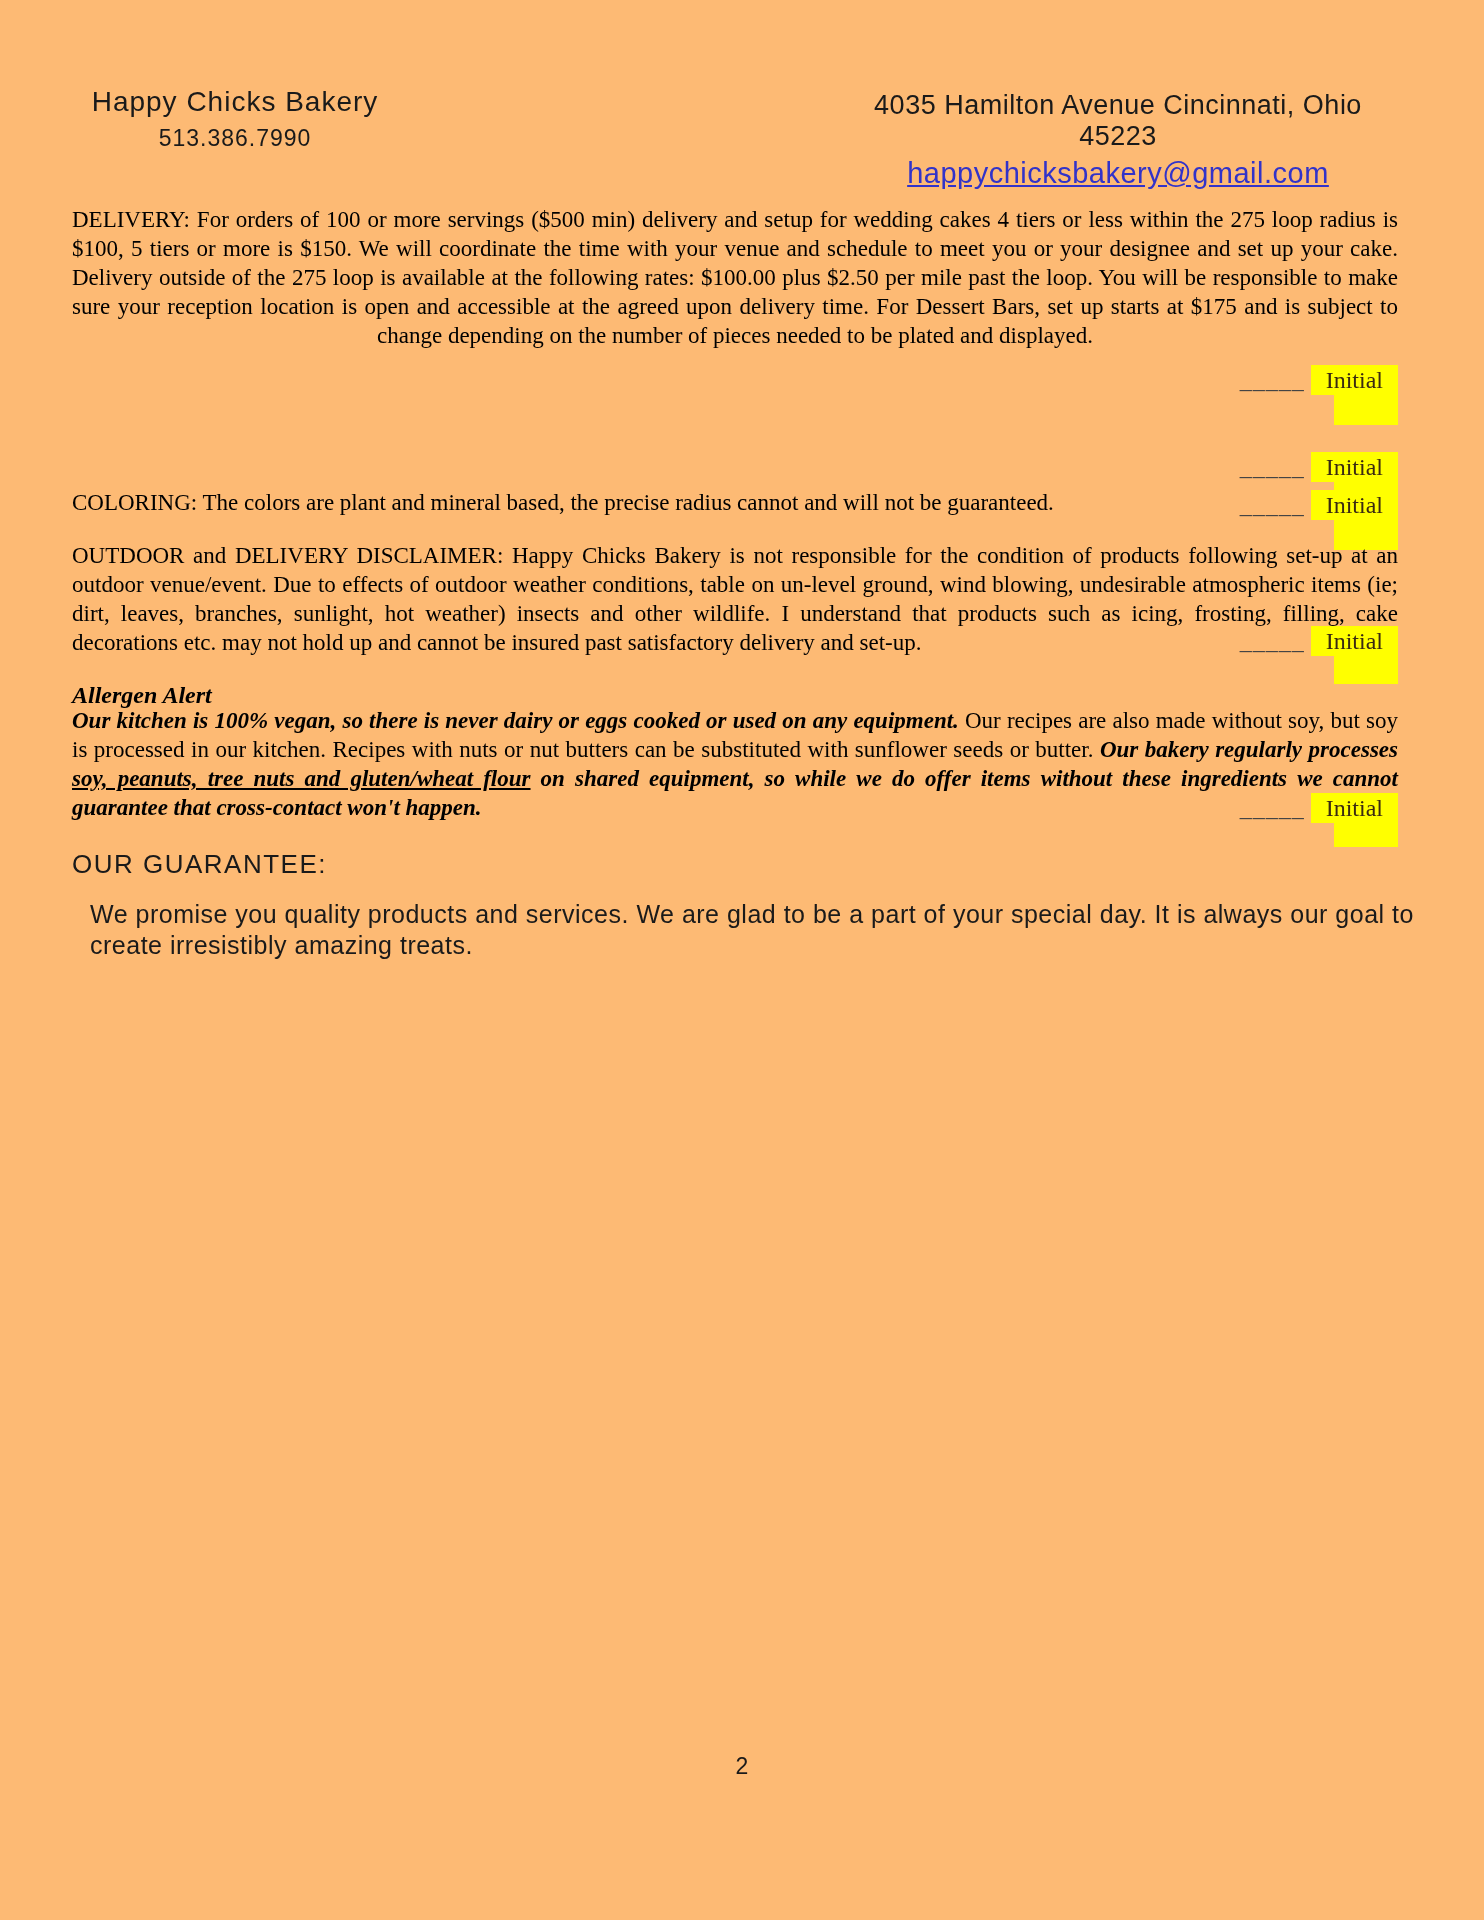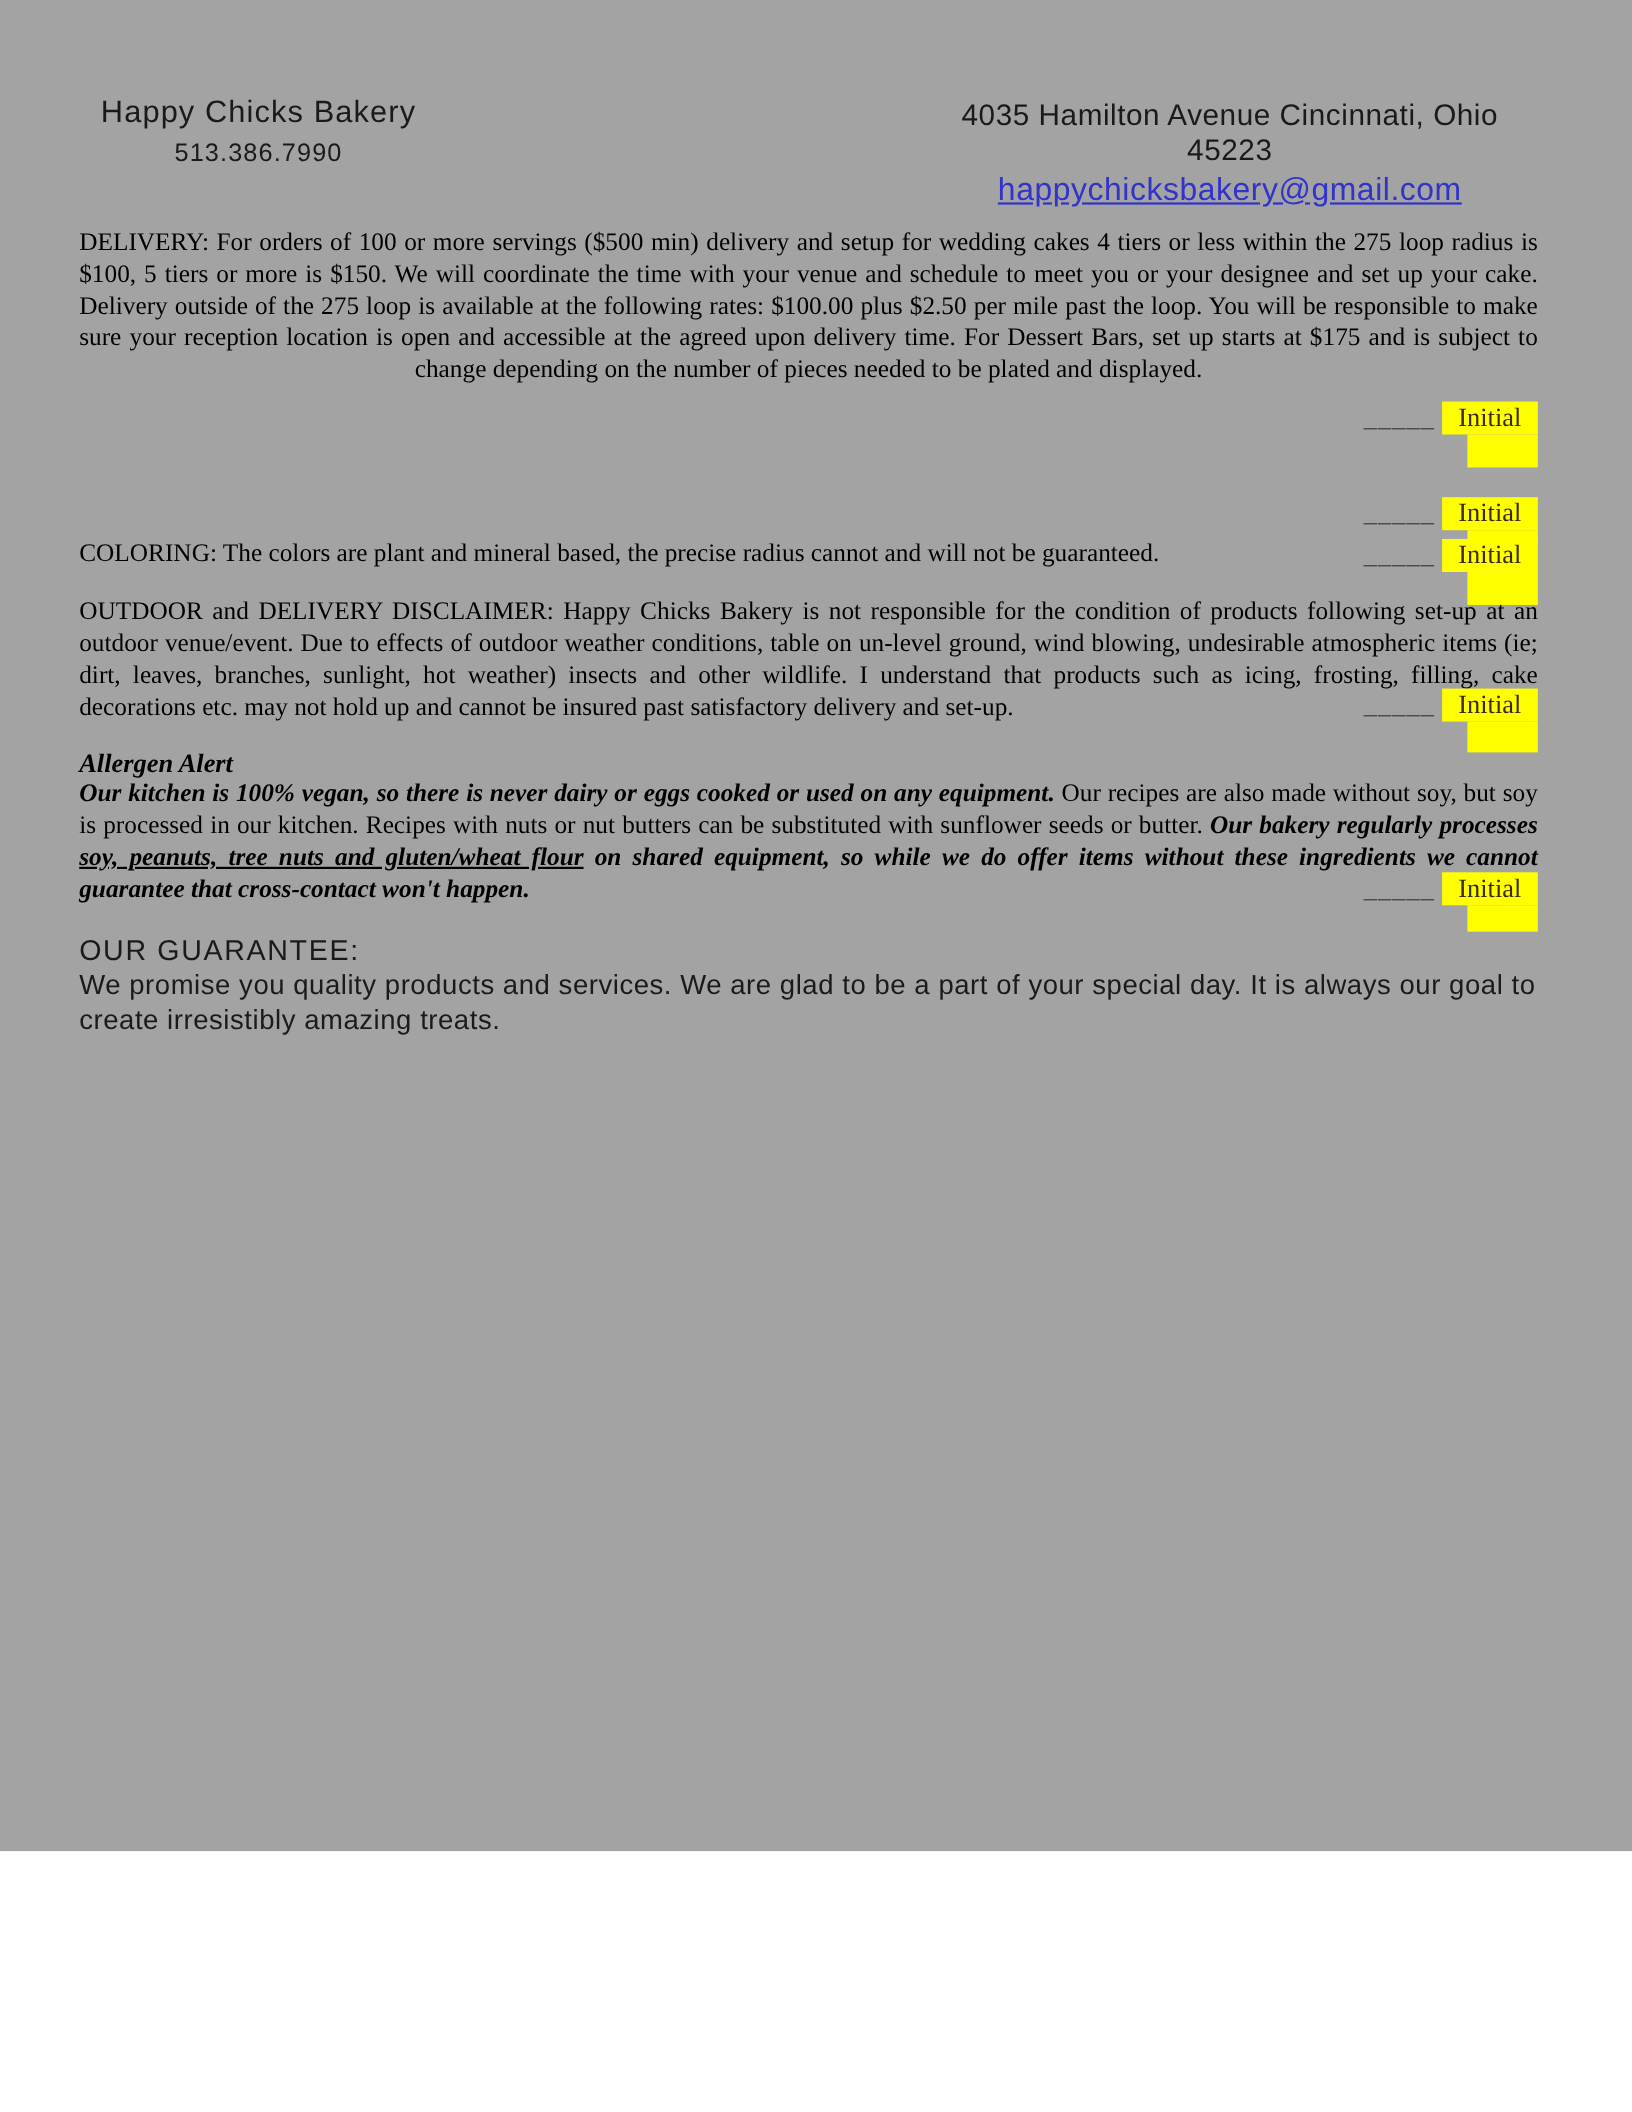--- a/index.html
+++ b/index.html
@@ -1,17 +1,17 @@
 <!DOCTYPE html>
 <html><head>
 <meta charset="utf-8">
 <style>
   html,body { margin:0; padding:0; background:#ffffff; }
   .page {
-    position:relative; width:1484px; height:1683px; background:#a3a3a3;
+    position:relative; width:1484px; height:1920px; background:#fdba74;
     font-family:"Liberation Serif","DejaVu Serif",serif; color:#000;
     overflow:hidden;
   }
   .sans { font-family:"Liberation Sans","DejaVu Sans",sans-serif; }
 
   
   .hdr-left  { position:absolute; left:70px;  top:86px; width:330px; text-align:center; }
   .hdr-right { position:absolute; left:838px; top:90px; width:560px; text-align:center; }
   .biz-name  { font-size:28px; letter-spacing:1px; color:#1a1a1a; }
   .phone     { font-size:23px; letter-spacing:1px; margin-top:7px; color:#1a1a1a; }
@@ -28,21 +28,21 @@
   .p-outdoor   { top:541px; }
   .h-allergen  { position:absolute; left:72px; top:682px; font-size:24px; font-weight:bold;
                  font-style:italic; margin:0; }
   .p-allergen  { top:706px; }
   .bi { font-weight:bold; font-style:italic; }
   .bi-u { font-weight:bold; font-style:italic; text-decoration:underline; }
 
   .h-guarantee { position:absolute; left:72px; top:849px; font-size:26px; letter-spacing:1.5px;
                  color:#1a1a1a; margin:0; font-weight:normal; }
   .p-guarantee { position:absolute; left:72px; top:881px; width:1330px; font-size:25px;
-                 line-height:31px; letter-spacing:0.5px; color:#1a1a1a; margin:0; }
+                 line-height:31px; letter-spacing:0.5px; color:#1a1a1a; margin:18px; }
 
   
   .init { position:absolute; right:86px; font-size:24px; line-height:30px; white-space:nowrap; }
   .init .blank { color:#444; letter-spacing:1px; }
   .init .word  { display:inline-block; background:#ffff00; color:#3a2a12;
                  padding:0 15px; height:30px; line-height:30px; margin-left:6px; }
   .init .ext   { position:absolute; right:0; top:30px; width:64px; background:#ffff00; }
   .m1 { top:365px; }  .m1 .ext { height:30px; }
   .m2 { top:452px; }  .m2 .ext { height:12px; }
   .m3 { top:490px; }  .m3 .ext { height:30px; }

